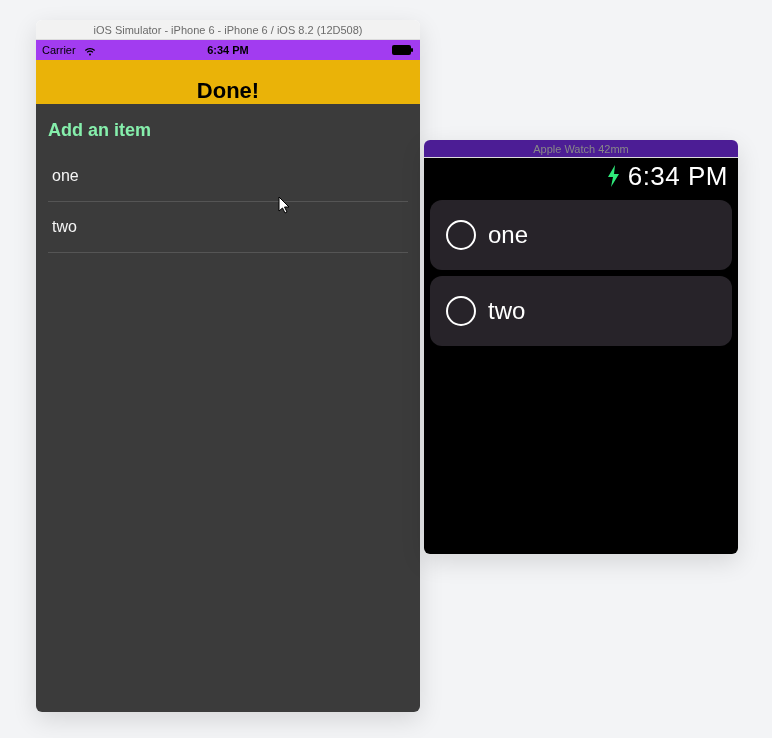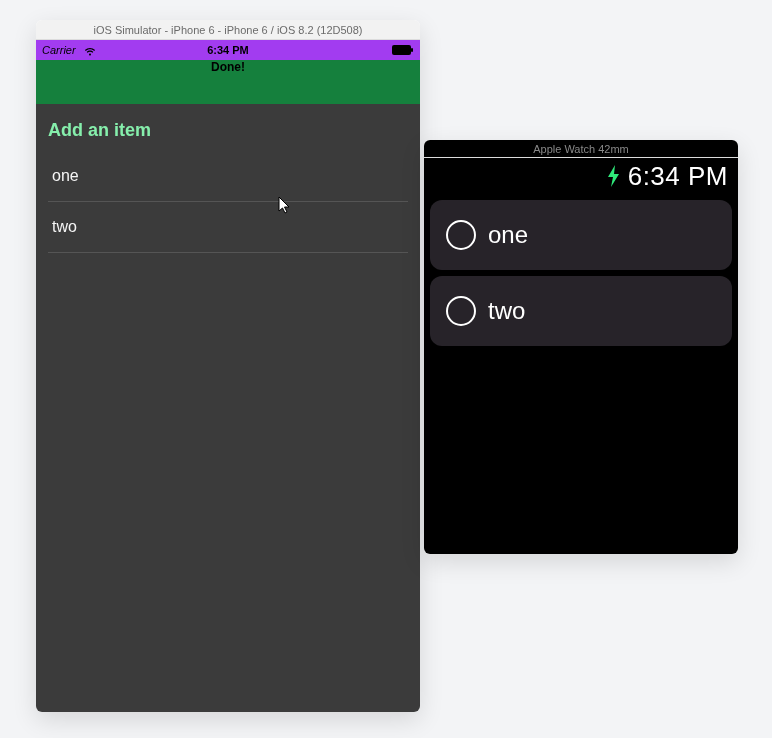--- a/index.html
+++ b/index.html
@@ -36,31 +36,31 @@
   .iphone-statusbar {
     height: 20px;
     background: #a23cf0;
     color: #000;
     display: flex;
     align-items: center;
     justify-content: space-between;
     padding: 0 6px;
     font-size: 11px;
   }
-  .iphone-statusbar .left { display: flex; align-items: flex-end; gap: 8px; font-style: italic; }
+  .iphone-statusbar .left { display: flex; align-items: flex-end; gap: 8px; }
   .iphone-statusbar .center { font-weight: 600; position: absolute; left: 0; right: 0; text-align: center; pointer-events: none; }
   .iphone-statusbar .right { display: flex; align-items: center; gap: 4px; }
   .iphone-navbar {
     height: 44px;
-    background: #15803d;
+    background: #eab308;
     color: #000;
     display: flex;
-    align-items: flex-start;
+    align-items: flex-end;
     justify-content: center;
-    font-size: 12px;
+    font-size: 22px;
     font-weight: 600;
   }
   .iphone-content {
     background: #3b3b3b;
     height: calc(100% - 20px - 20px - 44px);
     color: #e6e6e6;
   }
   .add-item-field {
     padding: 16px 12px 10px 12px;
     color: #86efac;
@@ -81,21 +81,21 @@
 
   
   .watch {
     left: 424px;
     top: 140px;
     width: 314px;
     height: 414px;
   }
   .watch-titlebar {
     height: 18px;
-    background: #000000;
+    background: #4c1d95;
     color: #888;
     font-size: 11px;
     text-align: center;
     line-height: 18px;
     border-bottom: 1px solid #dcdcdc;
   }
   .watch-screen {
     background: #000;
     height: calc(100% - 18px);
     padding: 0 6px 6px 6px;

